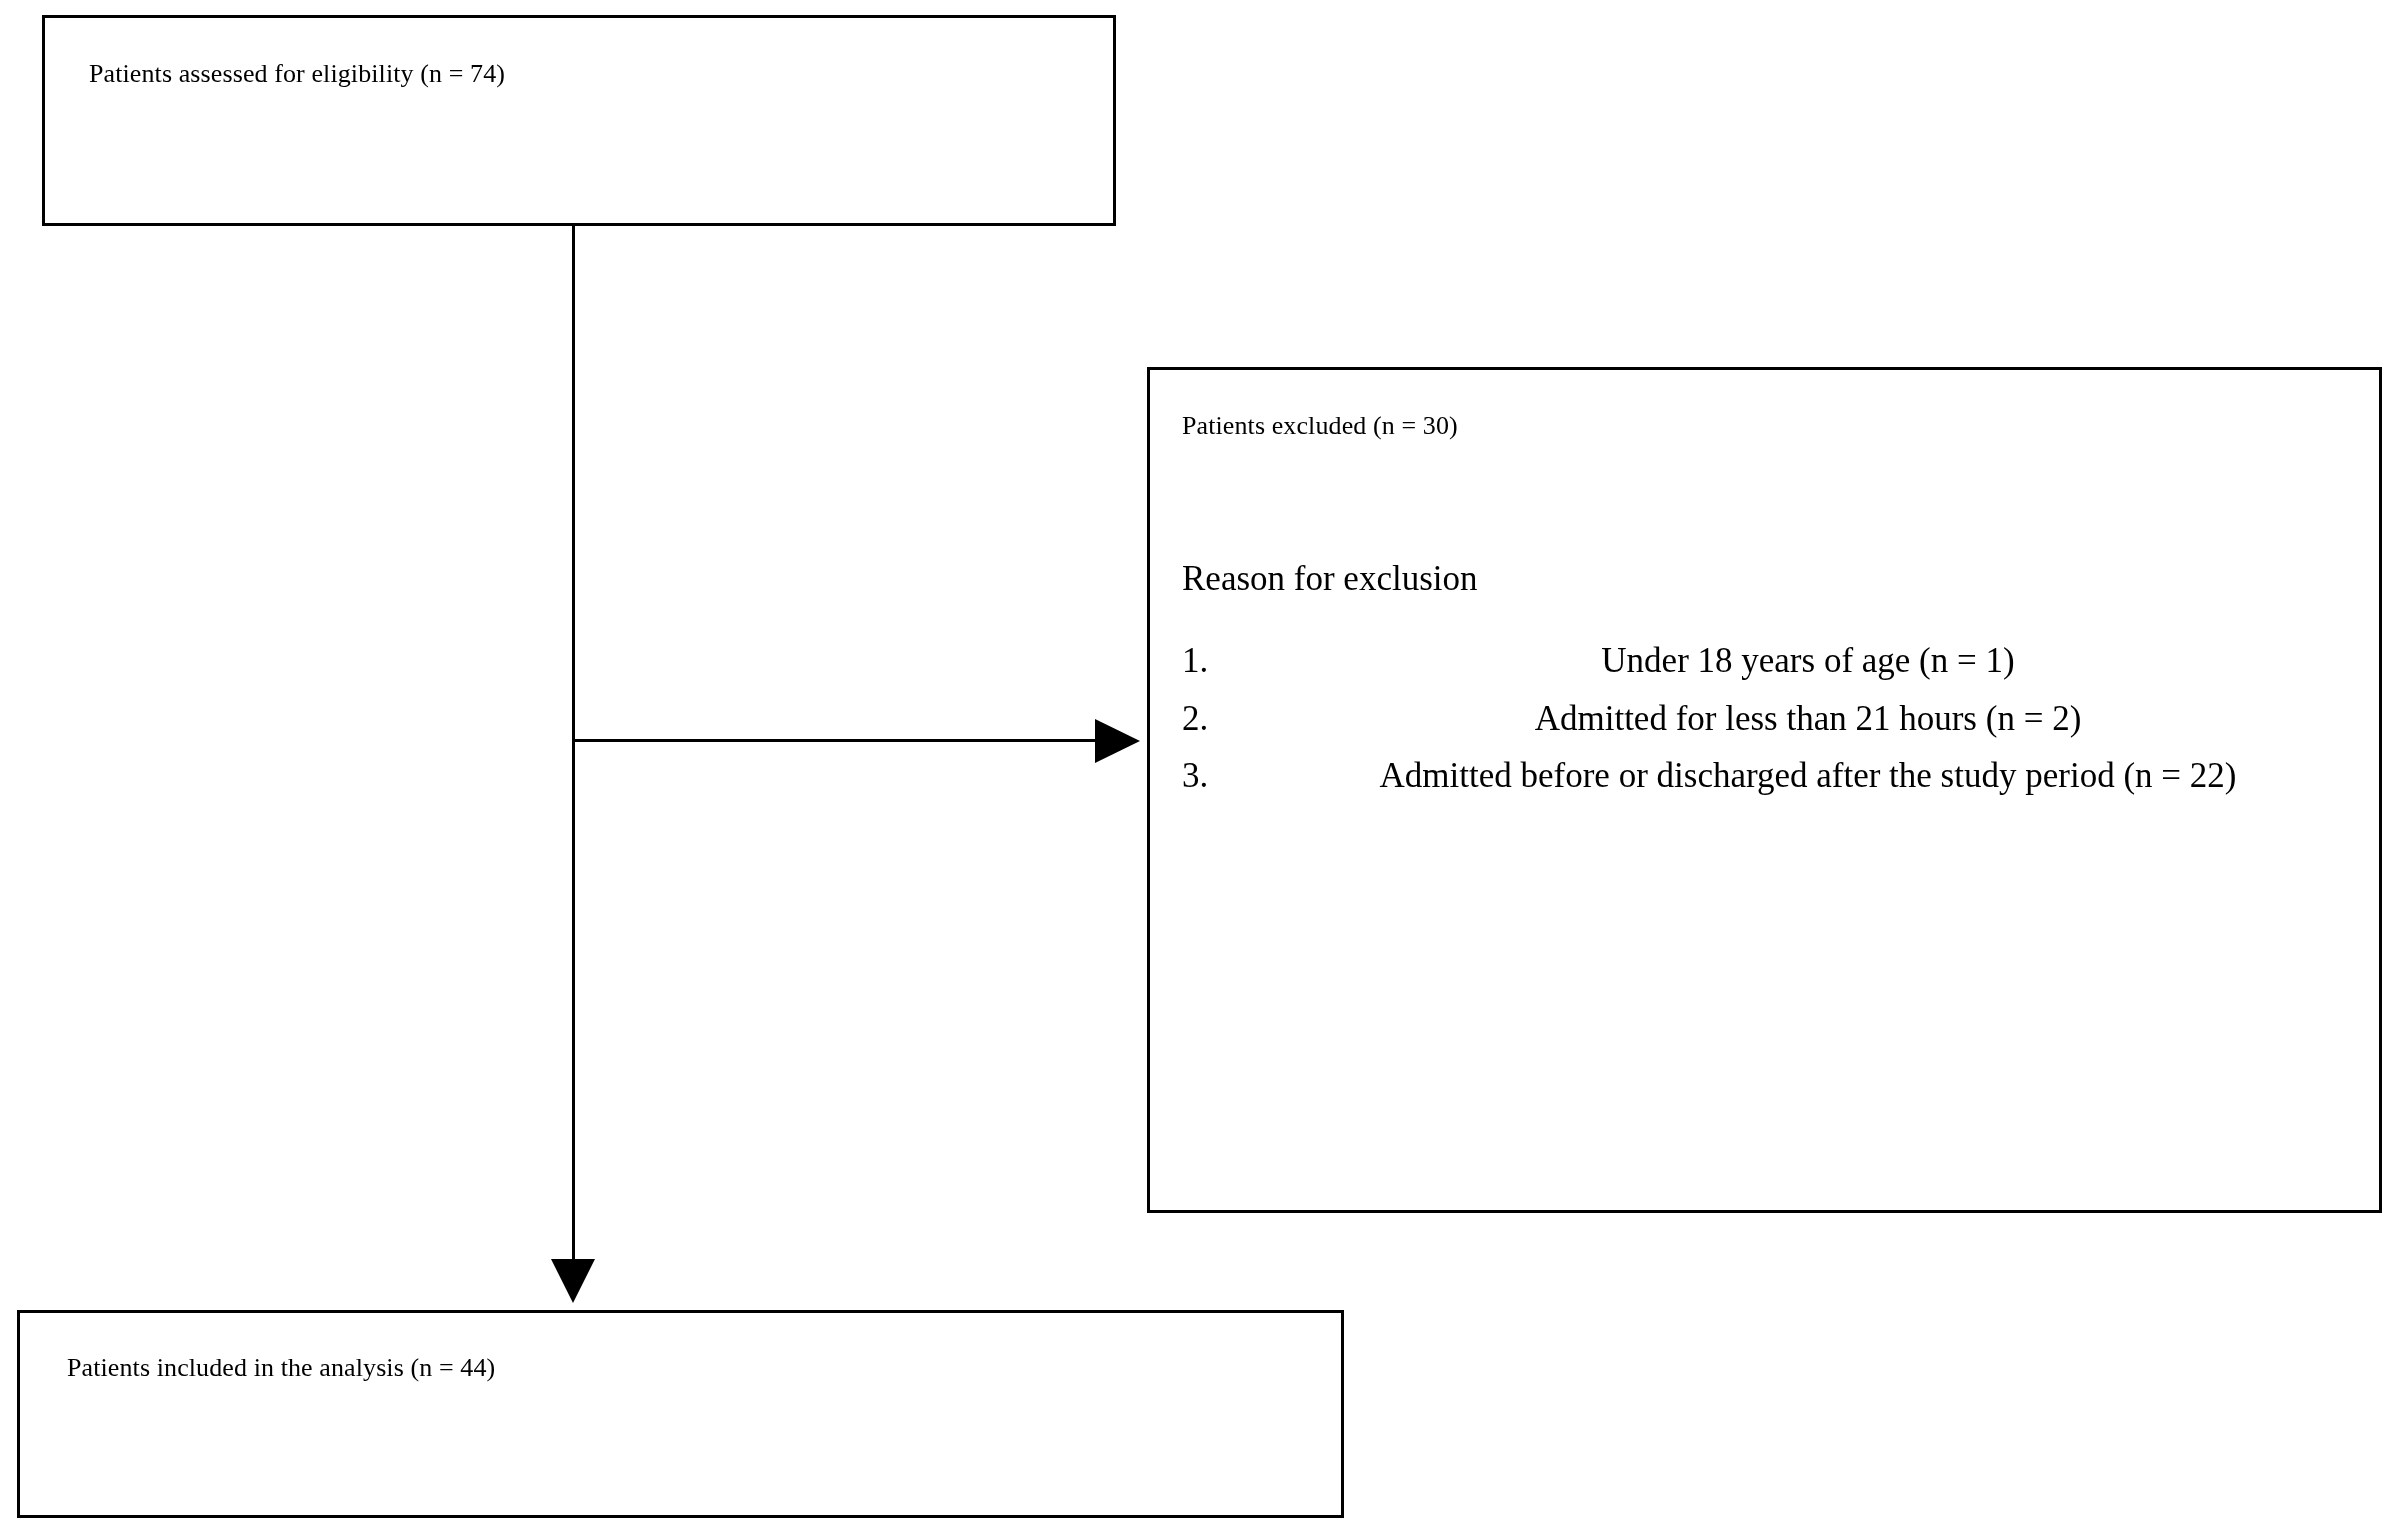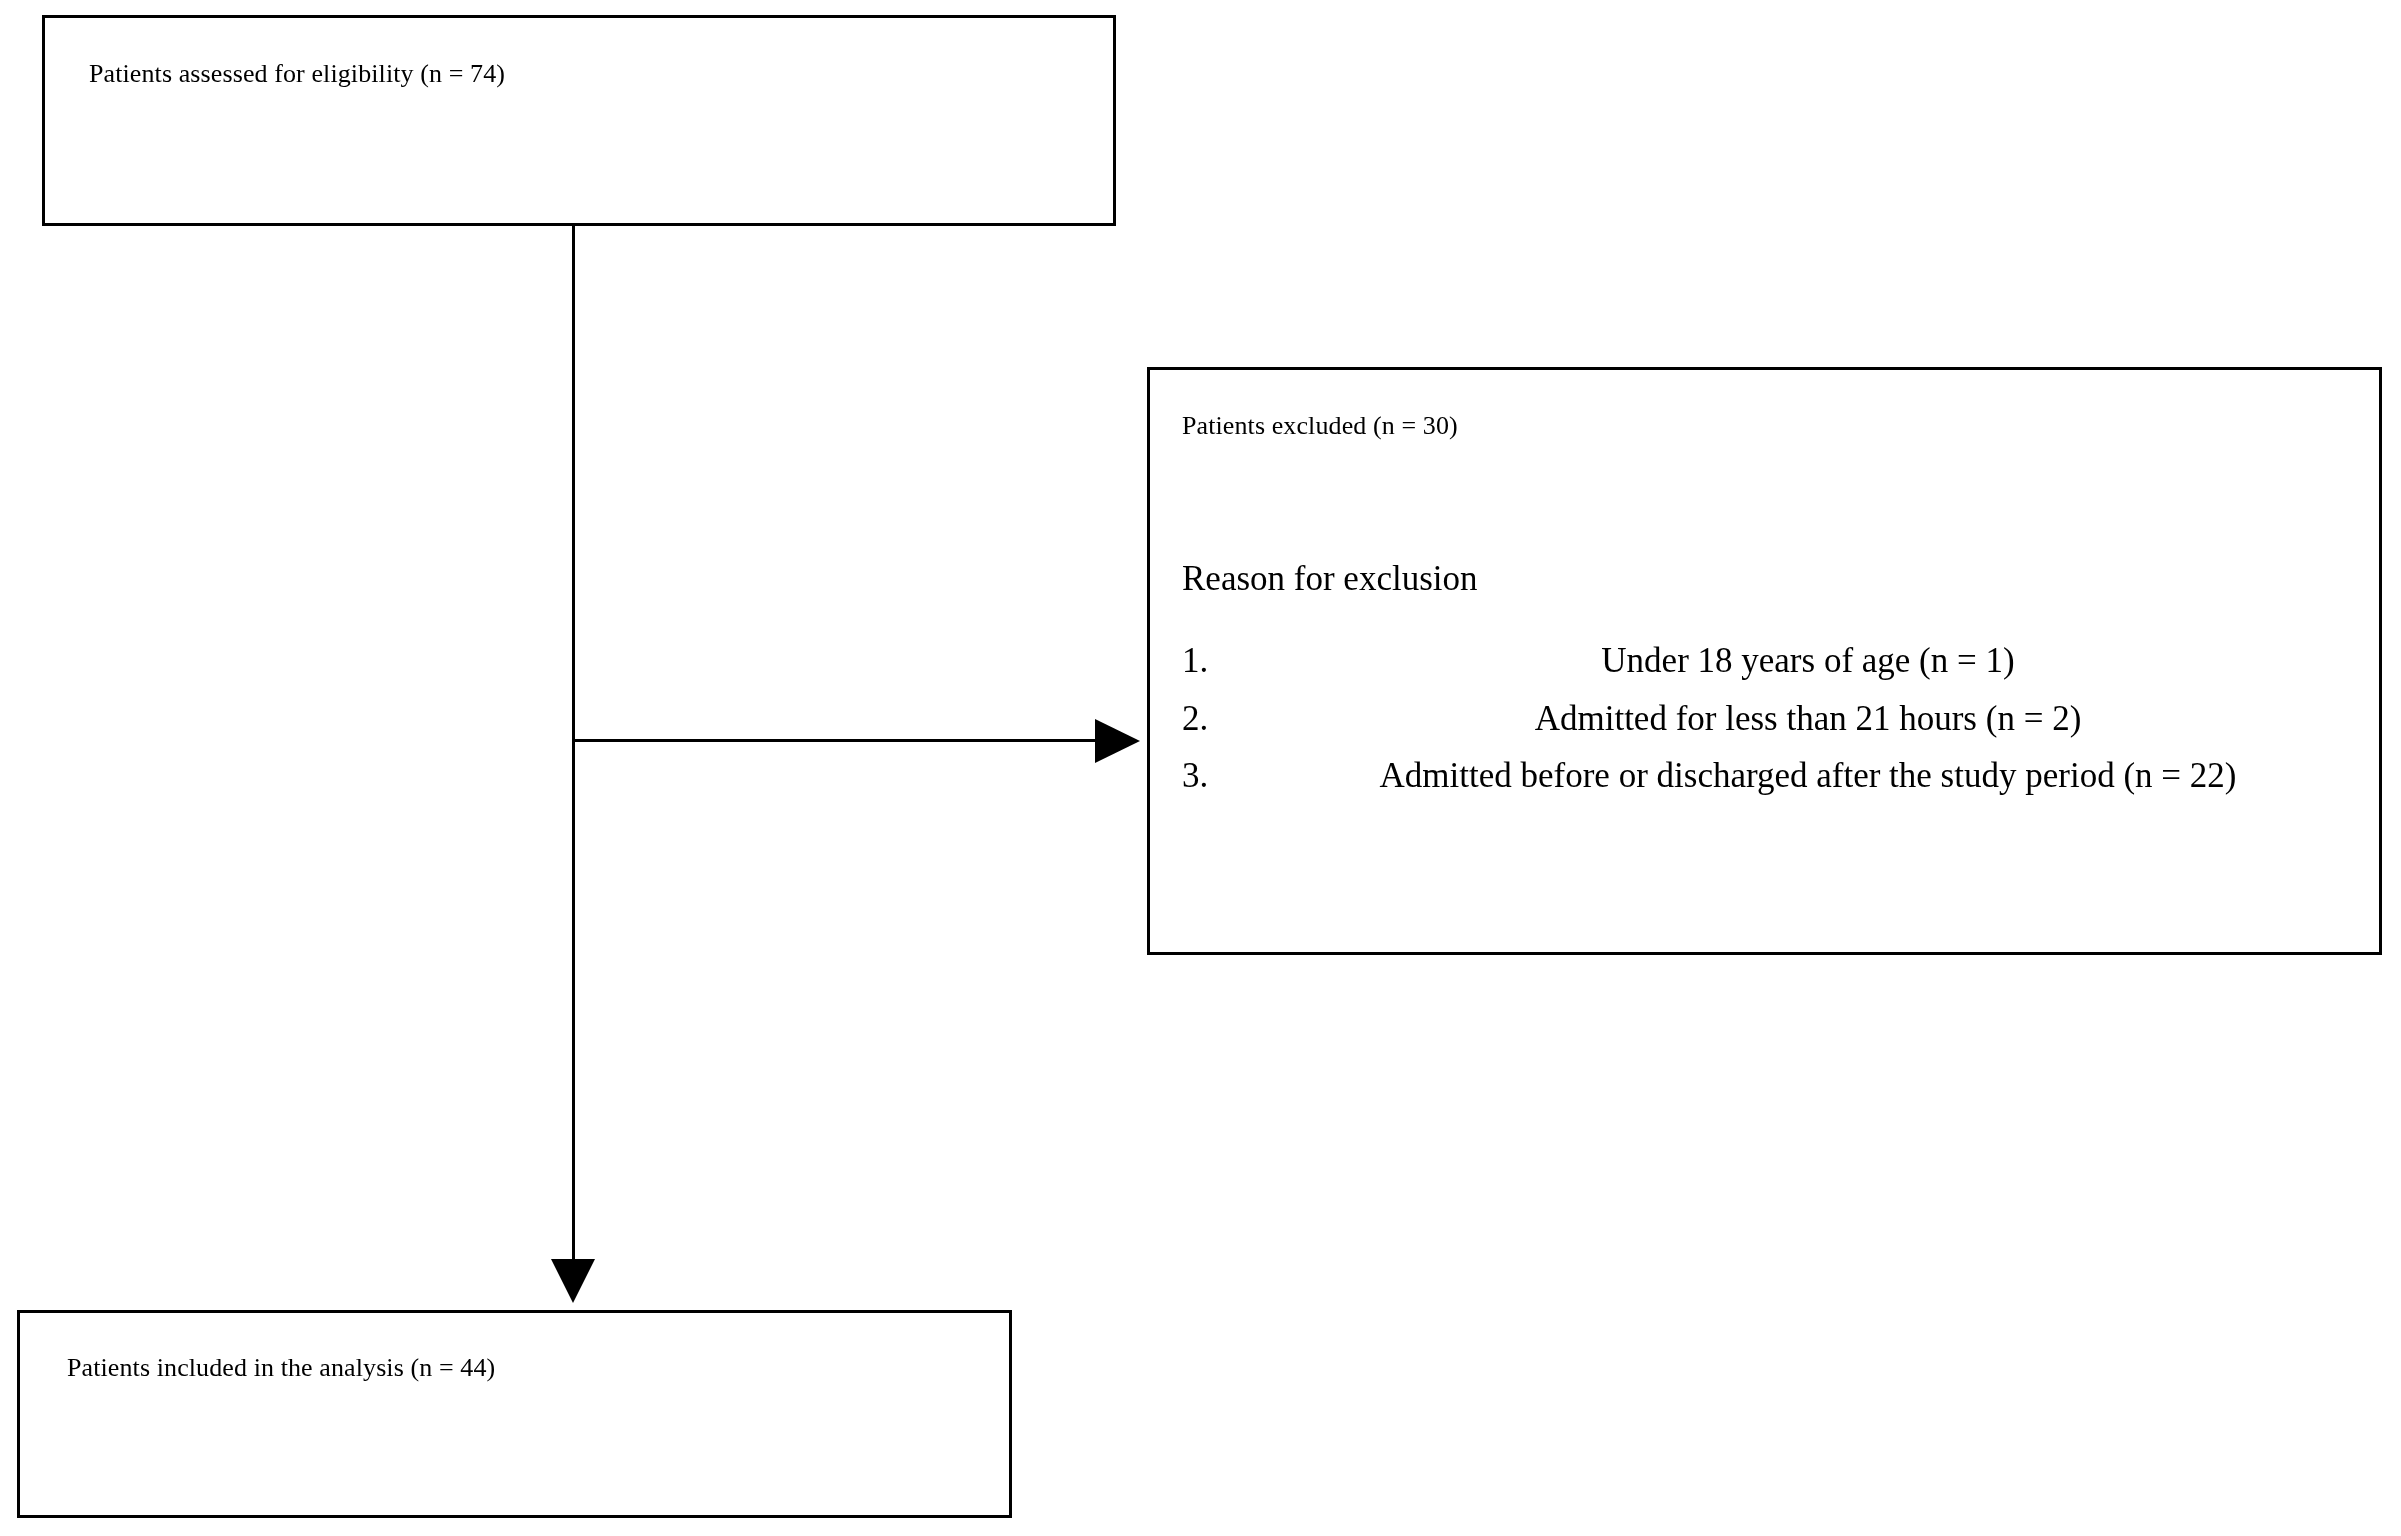--- a/index.html
+++ b/index.html
@@ -27,26 +27,26 @@
   #box-eligibility {
     left: 42px;
     top: 15.3px;
     width: 1074px;
     height: 211px;
   }
   #box-excluded {
     left: 1147px;
     top: 367px;
     width: 1235px;
-    height: 588px;
+    height: 846px;
   }
   #box-included {
     left: 17px;
     top: 1310px;
-    width: 995px;
+    width: 1327px;
     height: 208px;
   }
 
   
   .box-text {
     position: absolute;
     font-size: 26px;
     line-height: 1.28;
     letter-spacing: 0.1px;
     white-space: nowrap;

